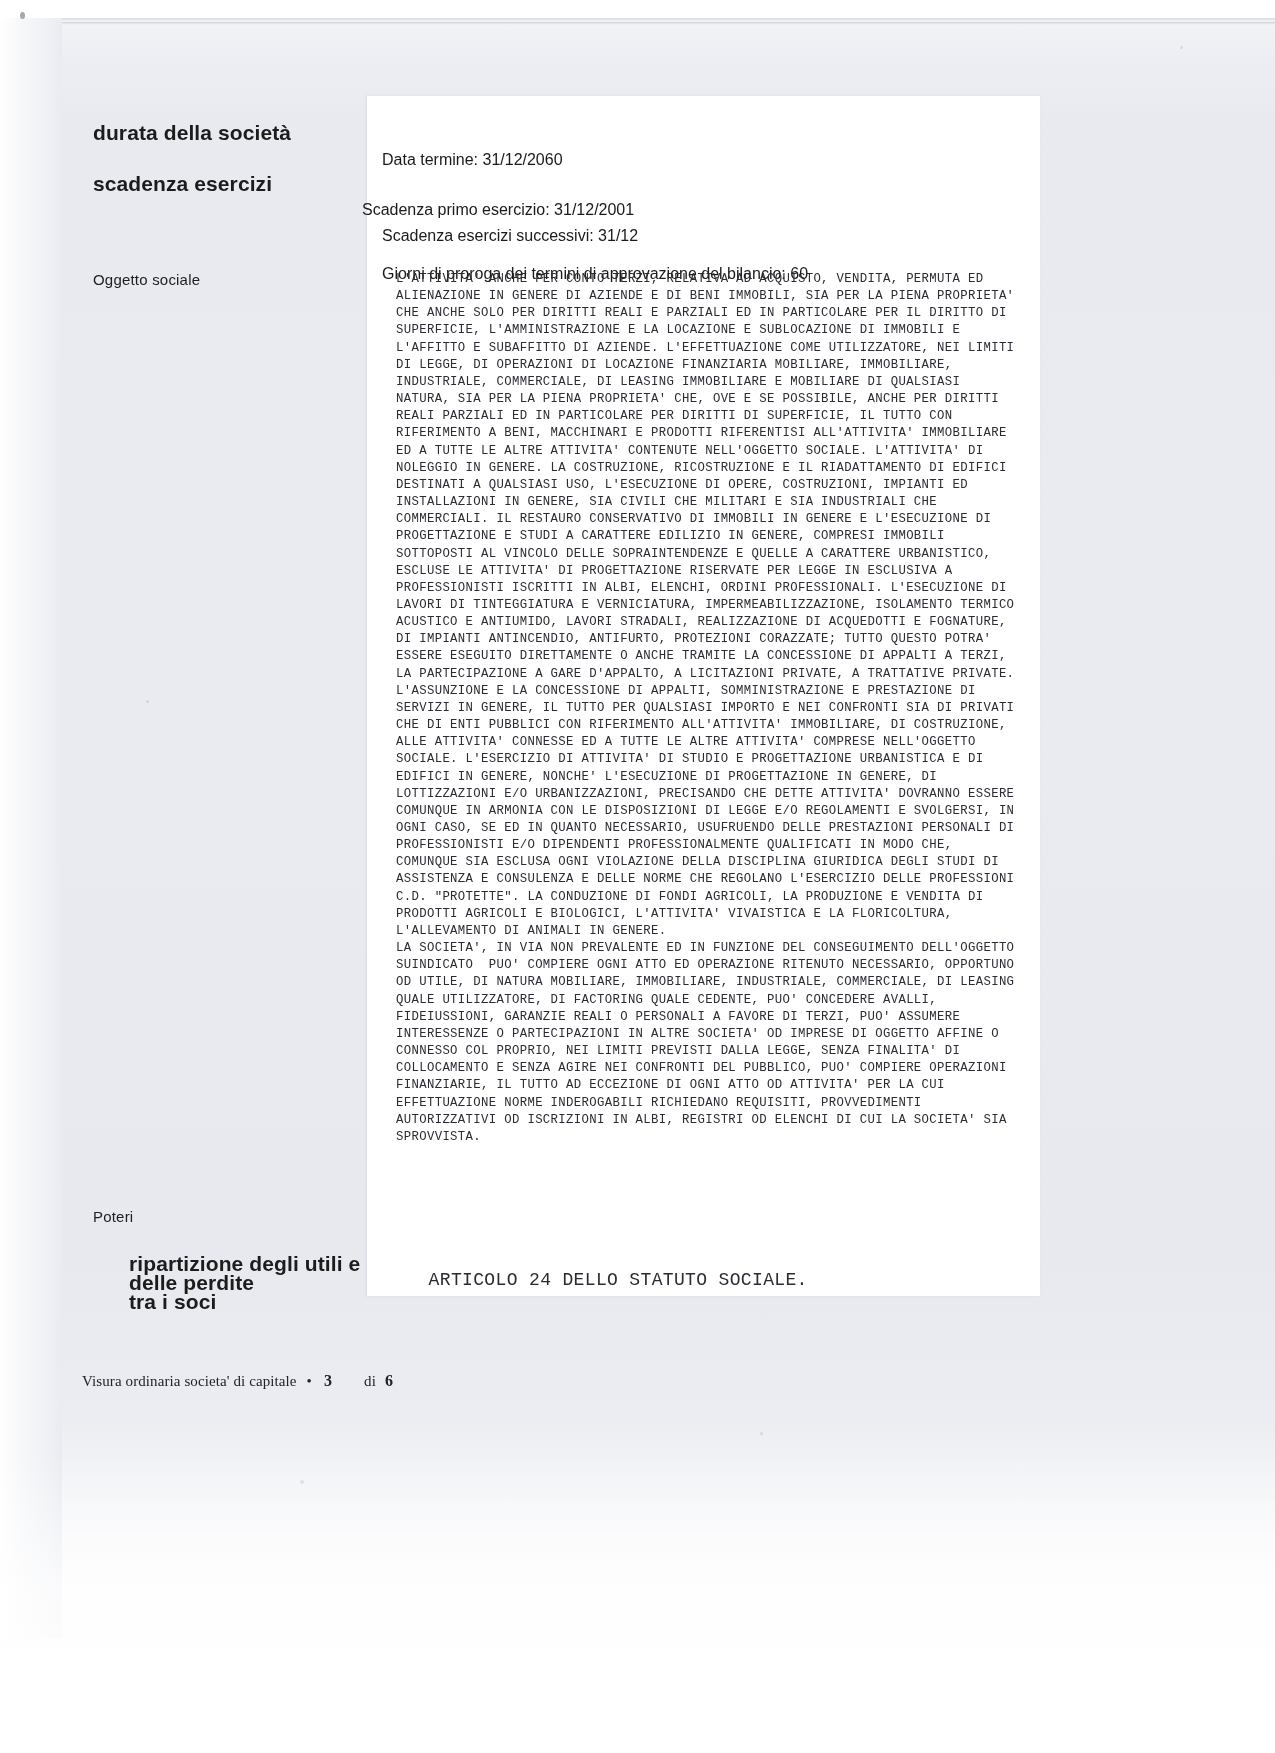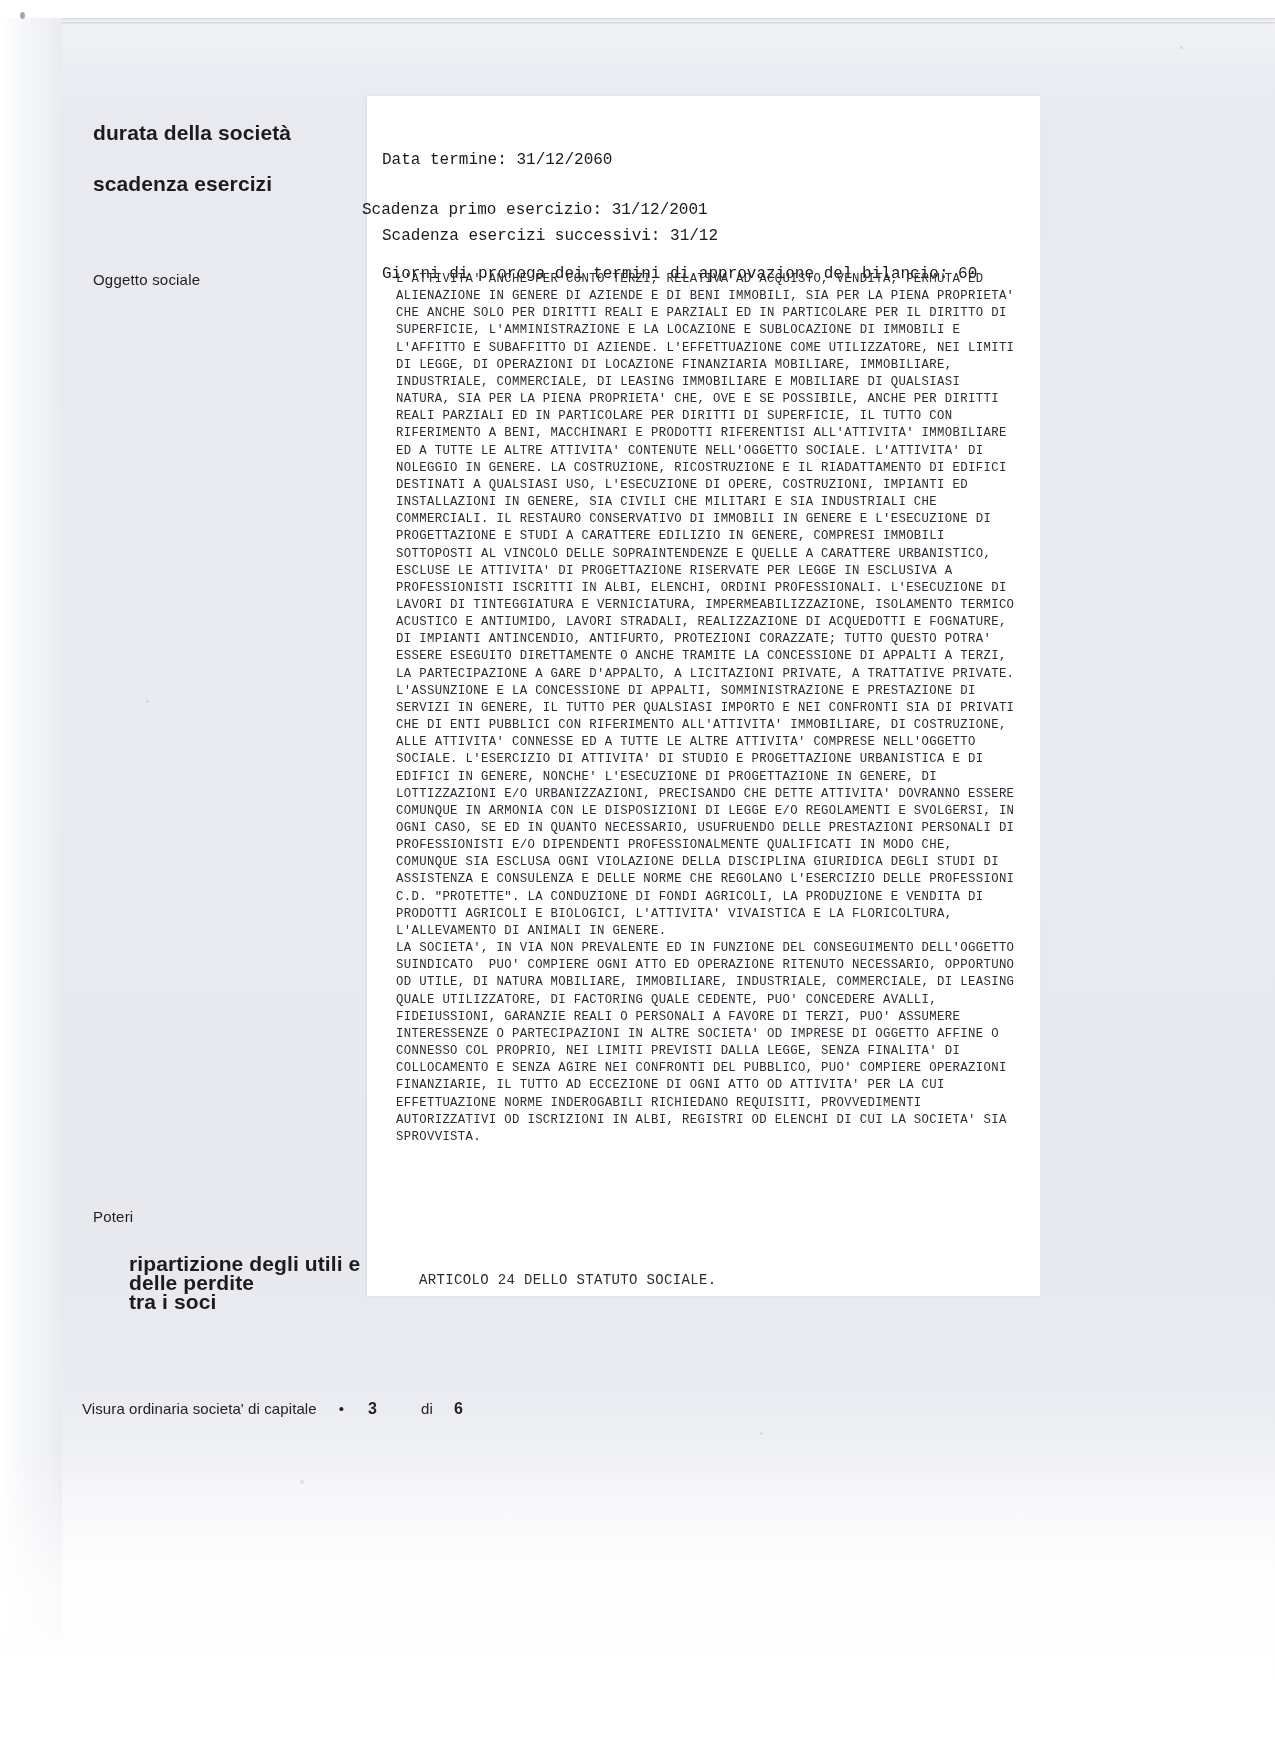--- a/index.html
+++ b/index.html
@@ -84,59 +84,58 @@
   }
   .label-heading {
     font-family: "Liberation Sans", sans-serif;
     font-size: 15px;
     font-weight: normal;
     color: #1e1e1e;
     letter-spacing: 0.2px;
   }
 
   .value-sans {
-    font-family: Liberation Mono, monospace;
+    font-family: Liberation Sans, sans-serif;
     font-size: 16px;
     color: #1a1a1a;
     line-height: 26px;
     white-space: pre-line;
   }
 
   .mono-block {
     font-family: "Liberation Mono", monospace;
     font-size: 12.3px;
     line-height: 17.15px;
     color: #2b2b33;
     letter-spacing: 0.35px;
     white-space: pre;
     margin-left: 12px;
   }
 
   .mono-small {
     font-family: "Liberation Mono", monospace;
-    font-size: 14px;
+    font-size: 18px;
     line-height: 17.15px;
     color: #2b2b33;
     letter-spacing: 0.35px;
     white-space: pre;
   }
 
   
   .footer {
     position: absolute;
     left: 82px;
     top: 1372px;
-    font-family: Liberation Sans, sans-serif;
+    font-family: Liberation Serif, serif;
     font-size: 15px;
     color: #232323;
     letter-spacing: 0.1px;
     display: flex;
     align-items: baseline;
-    gap: 16px;
-    margin-top: 28px;
+    gap: 4px;
   }
   .footer .sep { padding: 0 6px; }
   .footer .pagenum { font-weight: bold; font-size: 16px; padding: 0 2px; }
   .footer .di { padding-left: 26px; }
   .footer .totalnum { font-weight: bold; font-size: 16px; padding-left: 5px; }
 </style>
 </head>
 <body>
 
 <div class="scan-page">

